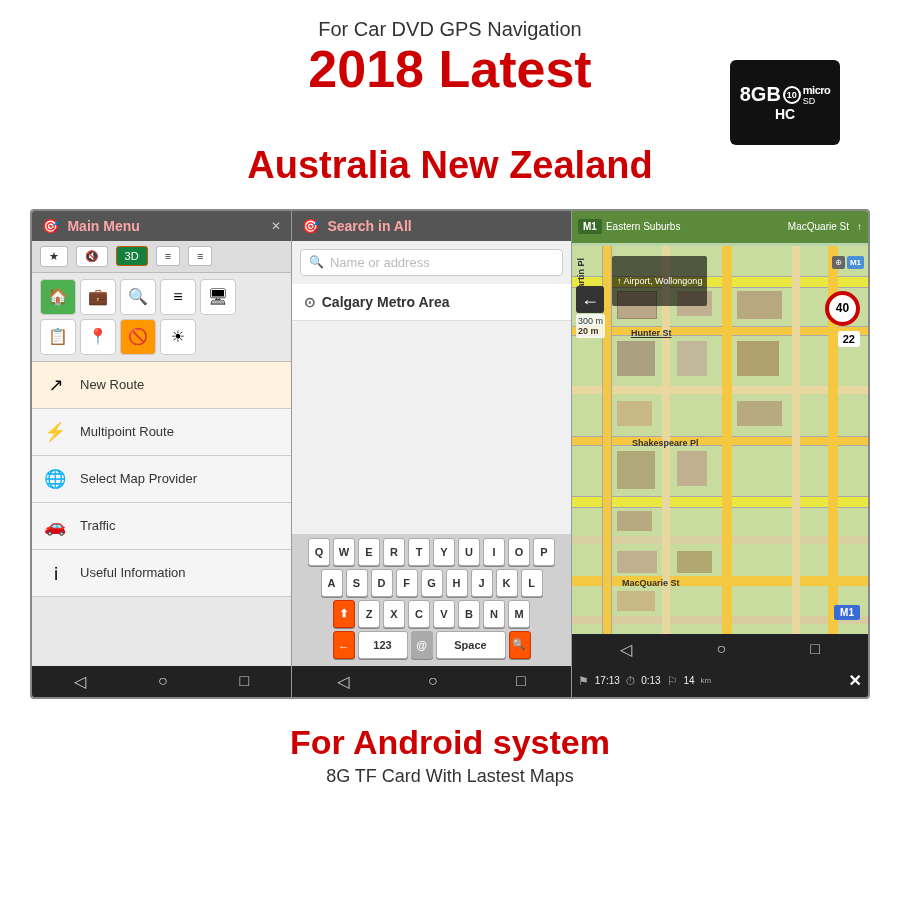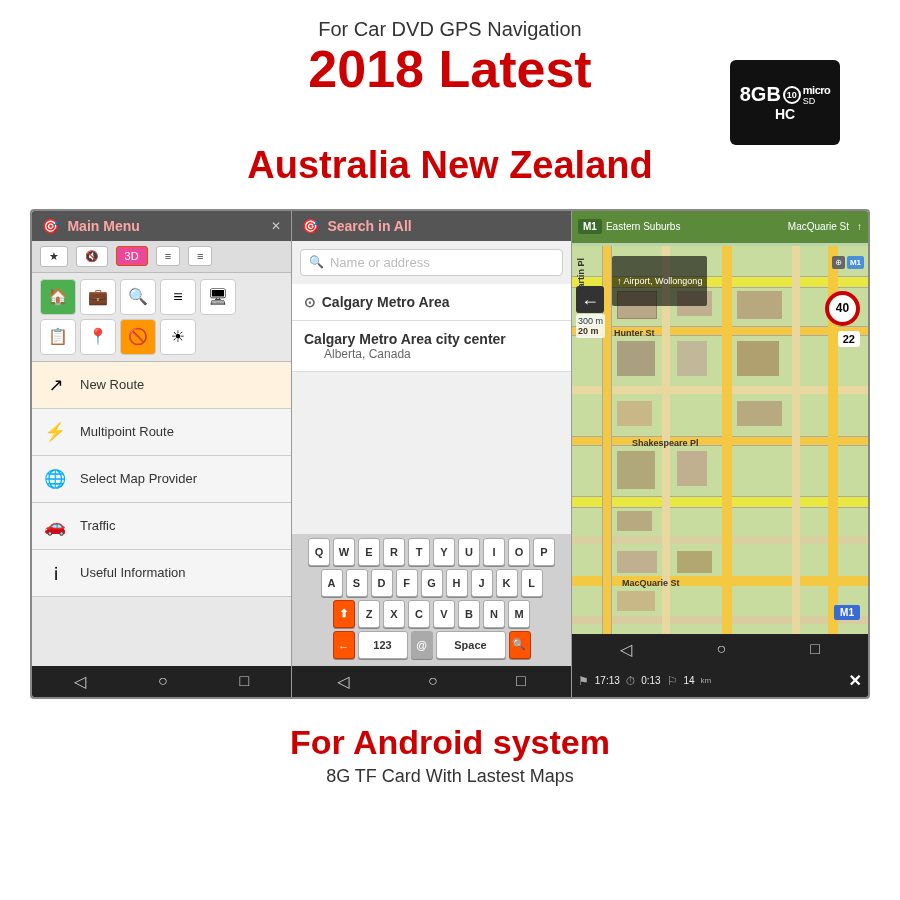--- a/index.html
+++ b/index.html
@@ -145,21 +145,21 @@
     }
     .toolbar-btn {
       padding: 3px 8px;
       background: #fff;
       border-radius: 3px;
       font-size: 11px;
       color: #333;
       border: 1px solid #bbb;
     }
     .toolbar-btn.orange {
-      background: #ec4899;
+      background: #15803d;
       color: #fff;
       border-color: #cc5500;
     }
 
     
     .icon-grid {
       padding: 6px 8px;
       display: flex;
       flex-direction: column;
       gap: 4px;
@@ -516,26 +516,20 @@
     </div>
     <div class="search-box">
       <span class="search-icon">🔍</span>
       <span class="search-input">Name or address</span>
     </div>
     <div class="search-result">
       <div class="search-result-main">
         <span class="location-dot">⊙</span>
         <span>Calgary Metro Area</span>
       </div>
-    </div>
-    <div class="search-result">
-      <div class="search-result-main">
-        <span>Calgary Metro Area city center</span>
-      </div>
-      <div class="search-result-sub">Alberta, Canada</div>
     </div>
     <div class="keyboard">
       <div class="key-row">
         <div class="key">Q</div>
         <div class="key">W</div>
         <div class="key">E</div>
         <div class="key">R</div>
         <div class="key">T</div>
         <div class="key">Y</div>
         <div class="key">U</div>
@@ -615,21 +609,21 @@
         <div style="position:absolute;top:95px;left:165px;width:42px;height:35px;background:#b0a070;"></div>
         <div style="position:absolute;top:155px;left:45px;width:35px;height:25px;background:#c8b888;"></div>
         <div style="position:absolute;top:155px;left:165px;width:45px;height:25px;background:#b8aa80;"></div>
         <div style="position:absolute;top:205px;left:45px;width:38px;height:38px;background:#b0a878;"></div>
         <div style="position:absolute;top:205px;left:105px;width:30px;height:35px;background:#c0b090;"></div>
         <div style="position:absolute;top:265px;left:45px;width:35px;height:20px;background:#b8aa80;"></div>
         <div style="position:absolute;top:305px;left:45px;width:40px;height:22px;background:#c0b090;"></div>
         <div style="position:absolute;top:305px;left:105px;width:35px;height:22px;background:#b0a870;"></div>
         <div style="position:absolute;top:345px;left:45px;width:38px;height:20px;background:#c8b888;"></div>
 
-        <div class="map-street-label" style="top:82px;left:42px;">Hunter St</div>
+        <div class="map-street-label" style="top:82px;left:59px;text-decoration:underline;">Hunter St</div>
         <div class="map-street-label" style="top:192px;left:60px;">Shakespeare Pl</div>
         <div class="map-street-label" style="top:332px;left:50px;">MacQuarie St</div>
         <div class="map-street-label" style="top:50px;left:4px;transform:rotate(-90deg);transform-origin:0 0;">Martin Pl</div>
 
         <div style="position:absolute;top:10px;left:40px;background:rgba(0,0,0,0.6);color:#fff;font-size:9px;padding:20px 5px;border-radius:2px;">
           ↑ Airport, Wollongong
         </div>
 
         <div style="position:absolute;top:40px;left:4px;background:#333;color:#fff;border-radius:3px;padding:3px 5px;font-size:18px;">←</div>
         <div style="position:absolute;top:68px;left:4px;font-size:9px;color:#333;background:rgba(255,255,255,0.8);padding:2px;border-radius:2px;">

